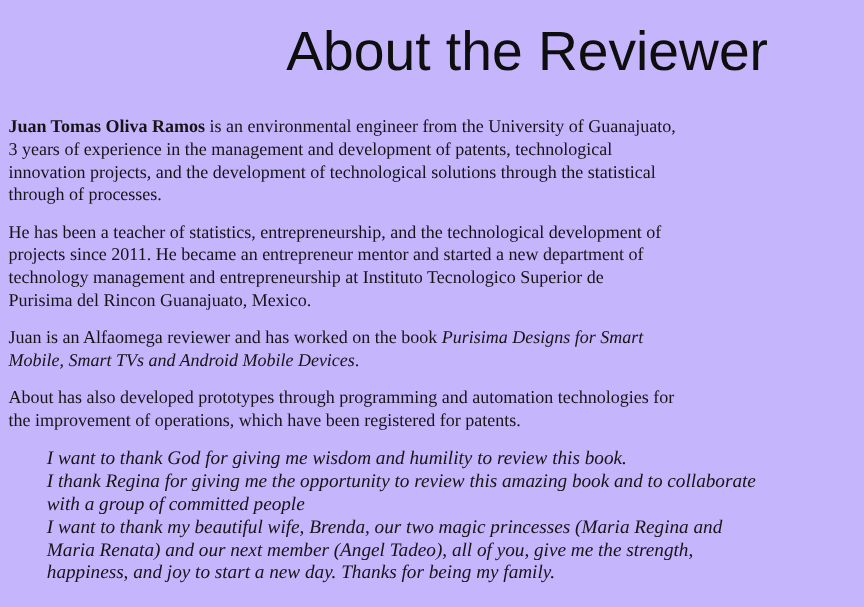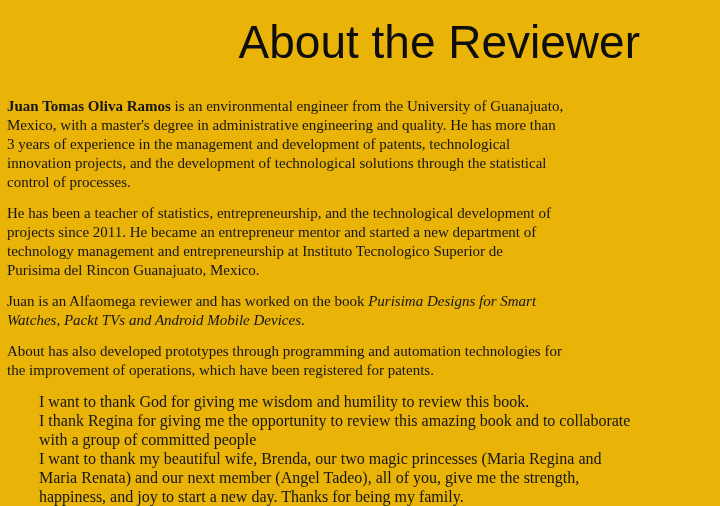--- a/index.html
+++ b/index.html
@@ -5,21 +5,21 @@
   html, body {
     margin: 0;
     padding: 0;
     background: #ffffff;
   }
   .page {
     position: relative;
     width: 720px;
     height: 506px;
     box-sizing: border-box;
-    background: #eab308;
+    background: #c4b5fd;
     color: #151515;
     font-family: "Liberation Serif", "DejaVu Serif", serif;
     padding: 19px 80px 0 7px;
     overflow: hidden;
   }
   .page-title {
     font-family: "Liberation Sans", "DejaVu Sans", sans-serif;
     font-weight: 400;
     font-size: 46px;
     line-height: 46px;
@@ -38,49 +38,49 @@
     white-space: nowrap;
   }
   .reviewer-name {
     font-weight: bold;
   }
   .book-title {
     font-style: italic;
   }
   .quote {
     padding-left: 32px;
+    font-style: italic;
     font-size: 16px;
     margin-bottom: 0;
   }
 </style>
 </head>
 <body>
 
 <div class="page">
 
   <h1 class="page-title">About the Reviewer</h1>
 
   <div class="para">
     <div class="line"><span class="reviewer-name">Juan Tomas Oliva Ramos</span><span> is an environmental engineer from the University of Guanajuato,</span></div>
-    <div class="line">Mexico, with a master's degree in administrative engineering and quality. He has more than</div>
     <div class="line">3 years of experience in the management and development of patents, technological</div>
     <div class="line">innovation projects, and the development of technological solutions through the statistical</div>
-    <div class="line">control of processes.</div>
+    <div class="line">through of processes.</div>
   </div>
 
   <div class="para">
     <div class="line">He has been a teacher of statistics, entrepreneurship, and the technological development of</div>
     <div class="line">projects since 2011. He became an entrepreneur mentor and started a new department of</div>
     <div class="line">technology management and entrepreneurship at Instituto Tecnologico Superior de</div>
     <div class="line">Purisima del Rincon Guanajuato, Mexico.</div>
   </div>
 
   <div class="para">
     <div class="line"><span>Juan is an Alfaomega reviewer and has worked on the book </span><span class="book-title">Purisima Designs for Smart</span></div>
-    <div class="line"><span class="book-title">Watches, Packt TVs and Android Mobile Devices</span><span>.</span></div>
+    <div class="line"><span class="book-title">Mobile, Smart TVs and Android Mobile Devices</span><span>.</span></div>
   </div>
 
   <div class="para">
     <div class="line">About has also developed prototypes through programming and automation technologies for</div>
     <div class="line">the improvement of operations, which have been registered for patents.</div>
   </div>
 
   <div class="para quote">
     <div class="line">I want to thank God for giving me wisdom and humility to review this book.</div>
     <div class="line">I thank Regina for giving me the opportunity to review this amazing book and to collaborate</div>

